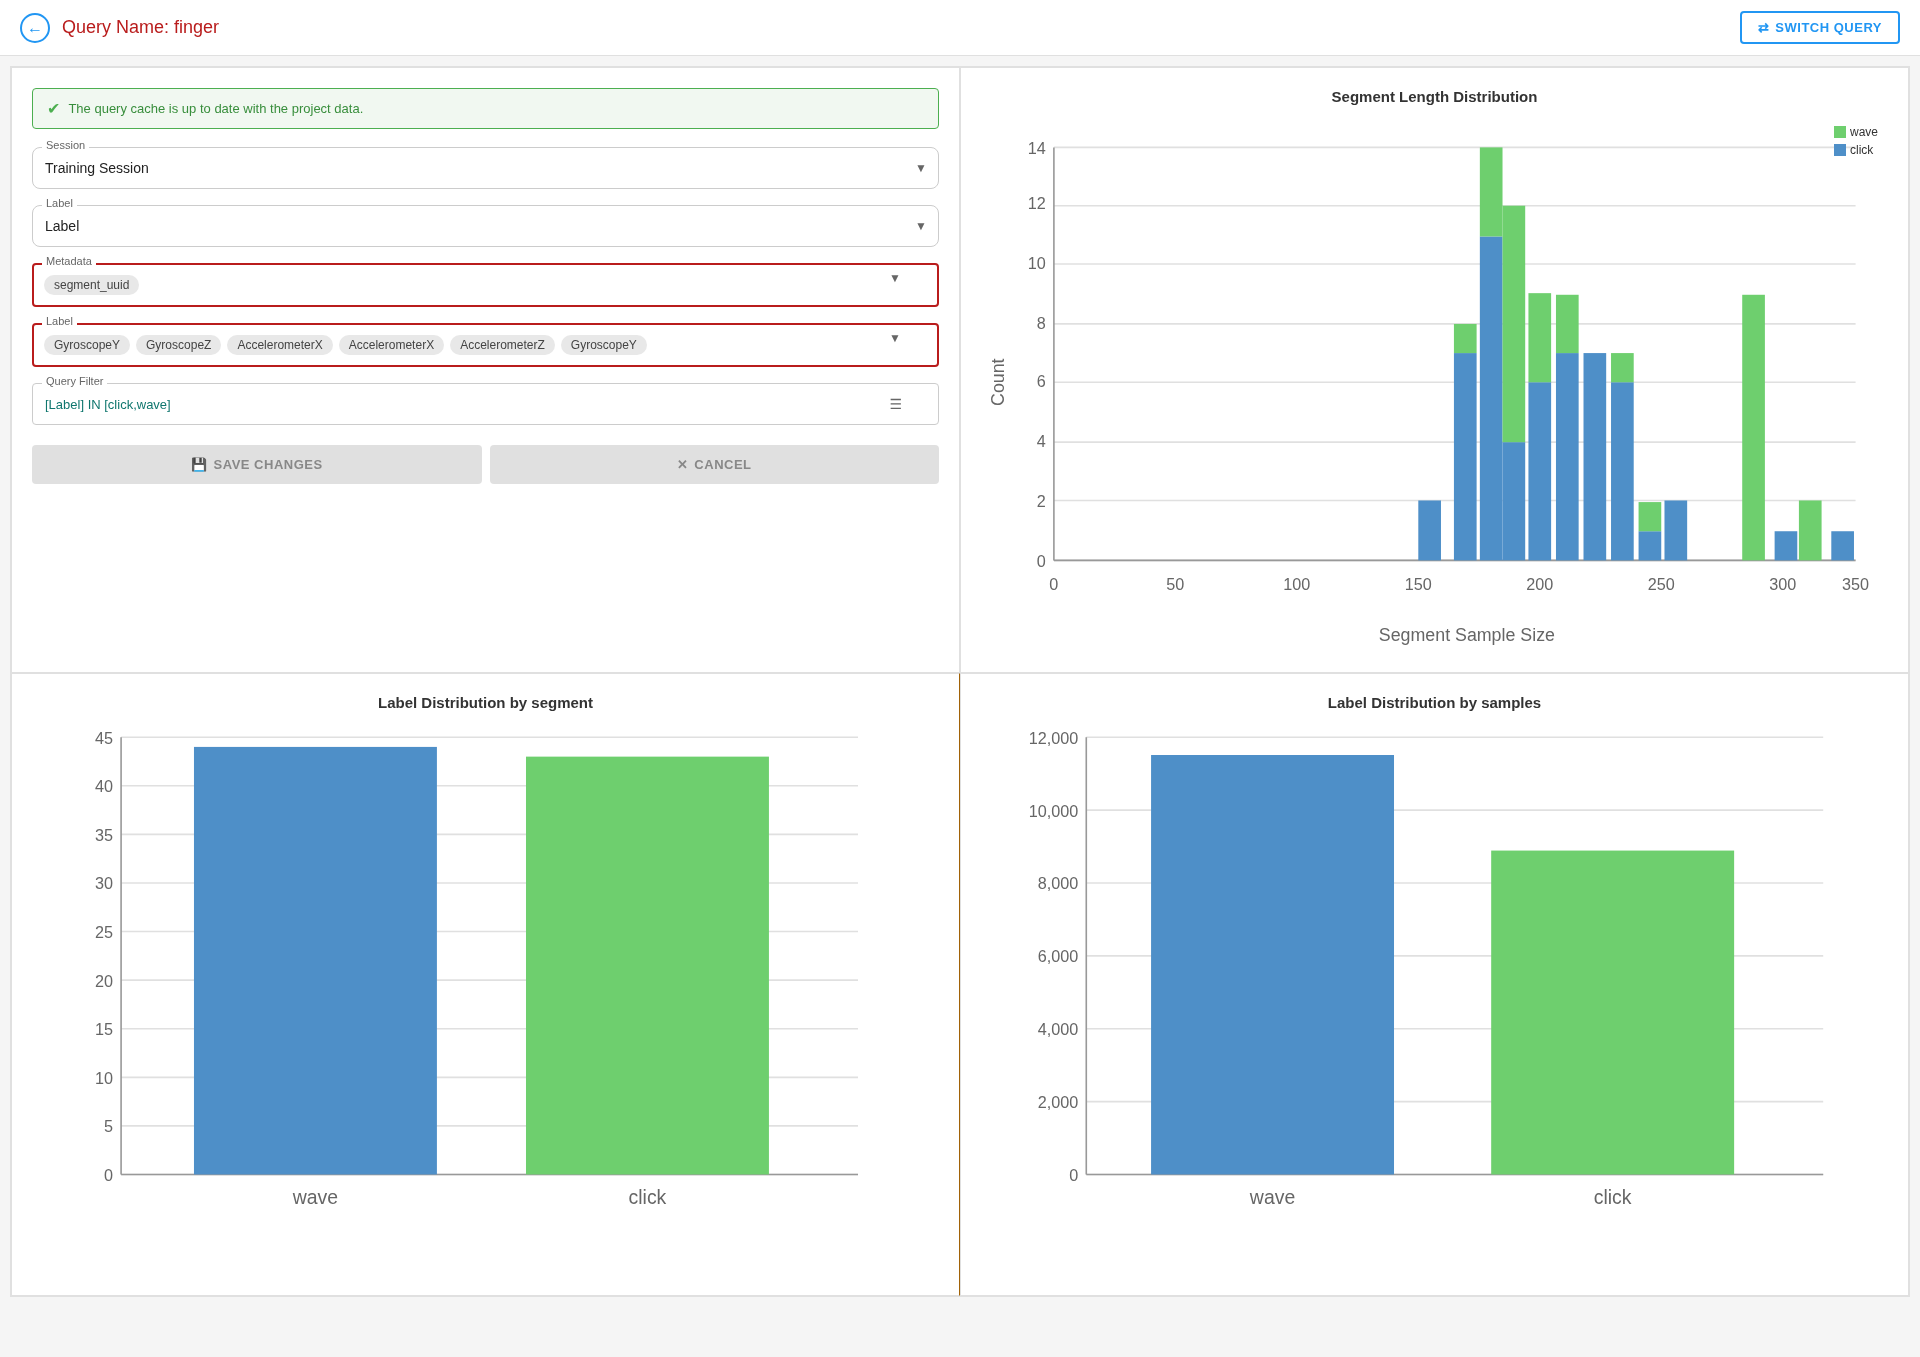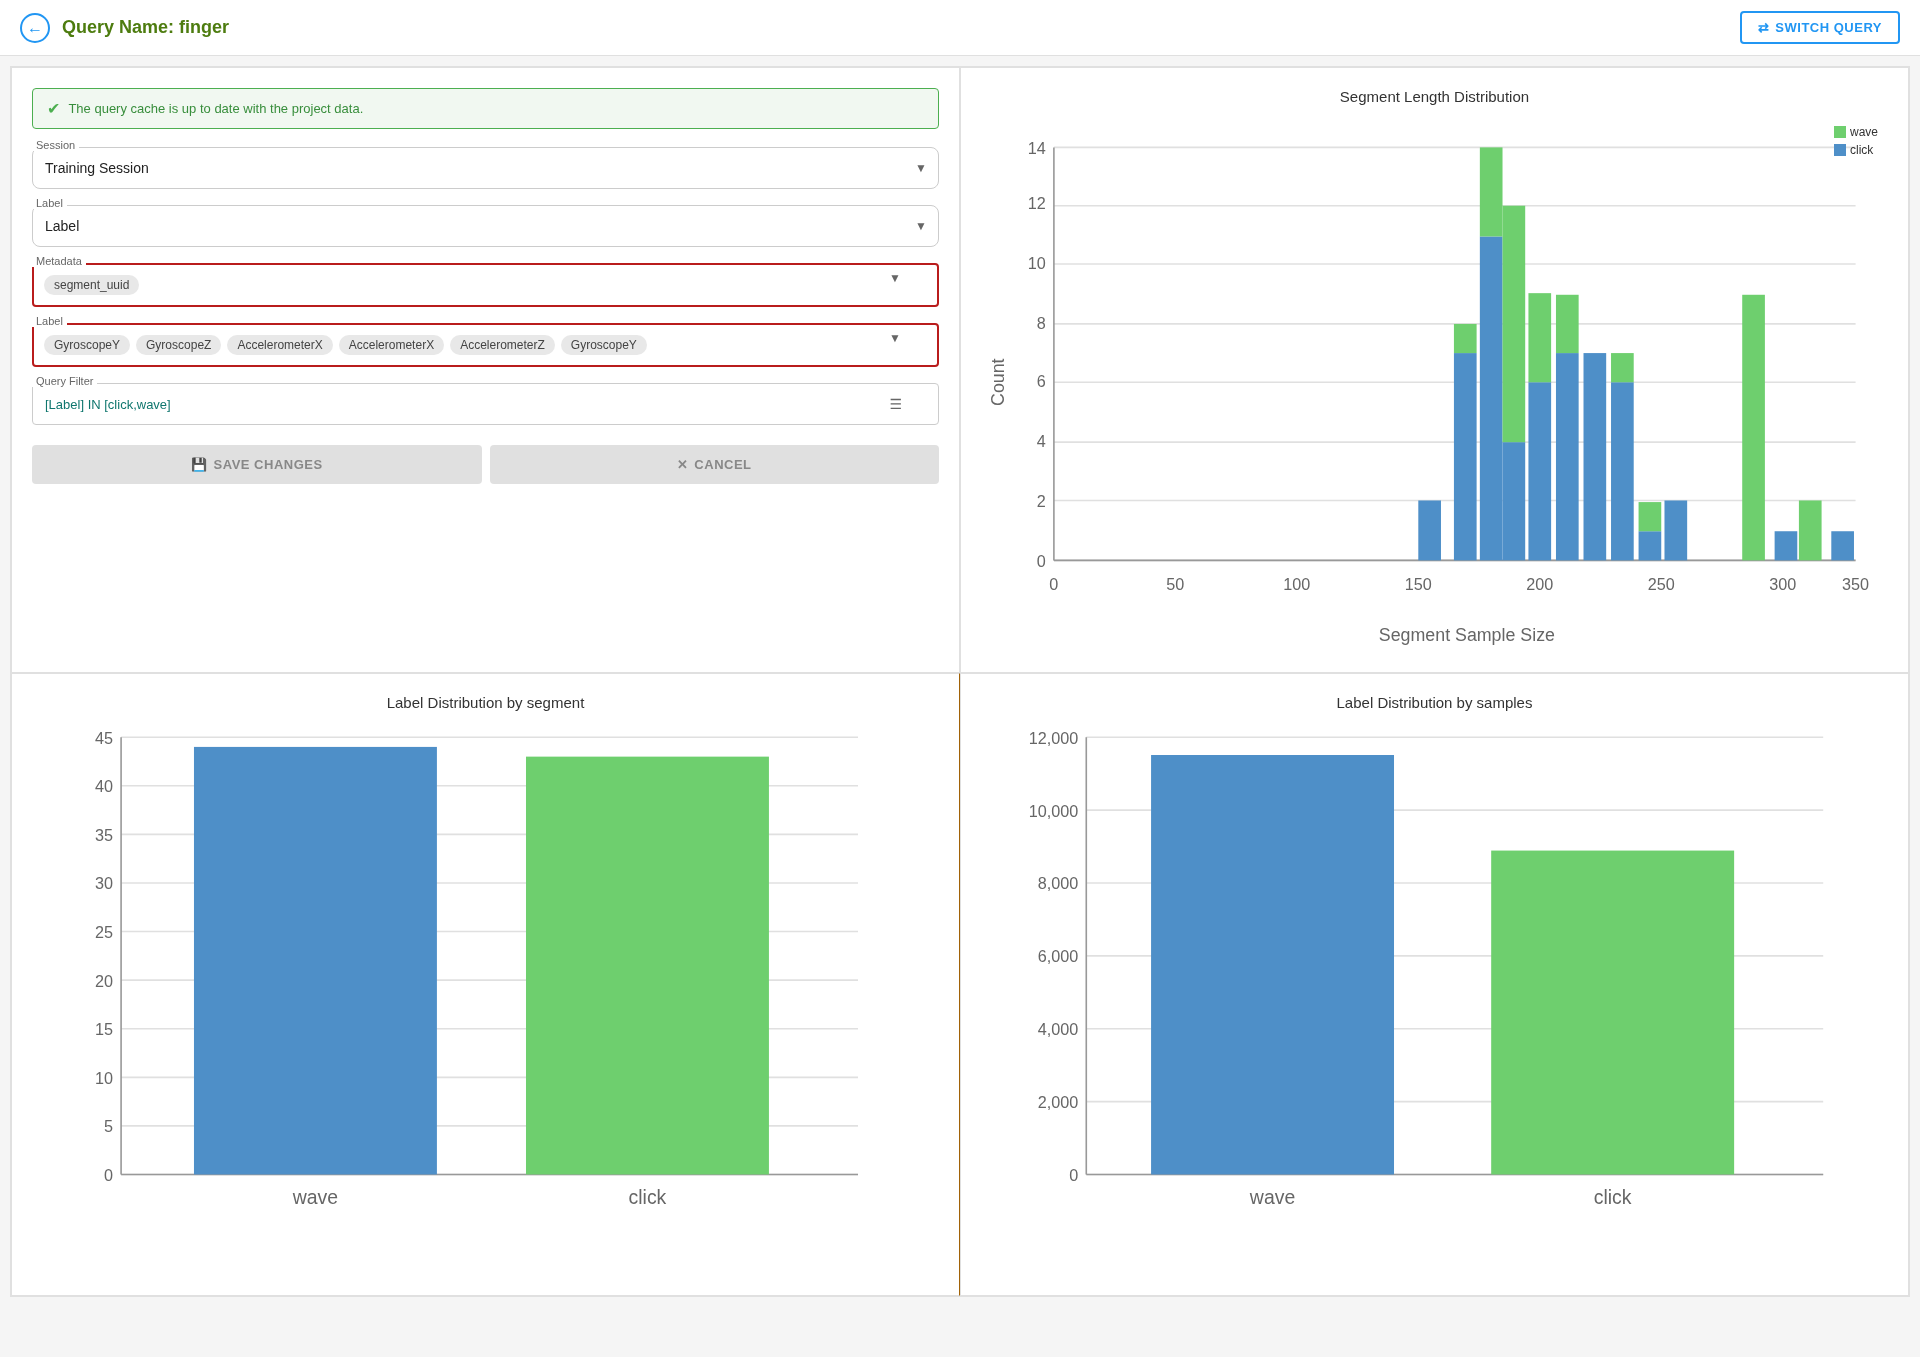--- a/index.html
+++ b/index.html
@@ -9,21 +9,21 @@
       display: flex; align-items: center; justify-content: space-between;
       padding: 12px 20px; background: #fff; border-bottom: 1px solid #e0e0e0;
       height: 56px;
     }
     .header-left { display: flex; align-items: center; gap: 12px; }
     .back-btn {
       width: 30px; height: 30px; border-radius: 50%; border: 2px solid #2196f3;
       background: #fff; color: #2196f3; cursor: pointer; display: flex;
       align-items: center; justify-content: center; font-size: 16px;
     }
-    .header-title { font-size: 18px; font-weight: 700; color: #4d7c0f; }
+    .header-title { font-size: 18px; font-weight: 400; color: #b91c1c; }
     .switch-query-btn {
       border: 2px solid #2196f3; background: #fff; color: #2196f3;
       padding: 7px 16px; border-radius: 4px; cursor: pointer; font-size: 13px;
       font-weight: 600; display: flex; align-items: center; gap: 6px;
       text-transform: uppercase; letter-spacing: 0.5px;
     }
 
     .main-grid {
       display: grid;
       grid-template-columns: 1fr 1fr;
@@ -48,21 +48,21 @@
     
     .success-banner {
       border: 1px solid #4caf50; background: #f1f8f1; border-radius: 4px;
       padding: 10px 14px; display: flex; align-items: center; gap: 8px;
       color: #388e3c; margin-bottom: 18px; font-size: 13px;
     }
     .success-icon { color: #4caf50; font-size: 16px; }
 
     .field-group { margin-bottom: 16px; position: relative; }
     .field-label {
-      position: absolute; top: -8px; left: 0; background: #fff;
+      position: absolute; top: -8px; left: 10px; background: #fff;
       padding: 0 4px; font-size: 11px; color: #666; z-index: 1;
     }
     .field-select {
       width: 100%; border: 1px solid #ccc; border-radius: 8px;
       padding: 12px 36px 12px 12px; font-size: 14px; color: #222;
       background: #fff; appearance: none; cursor: pointer;
     }
     .select-arrow {
       position: absolute; right: 12px; top: 50%; transform: translateY(-50%);
       color: #666; pointer-events: none; font-size: 12px;
@@ -94,21 +94,21 @@
     }
     .btn-cancel {
       flex: 1; padding: 12px; background: #e0e0e0; color: #888;
       border: none; border-radius: 4px; font-size: 13px; font-weight: 600;
       cursor: pointer; display: flex; align-items: center; justify-content: center; gap: 6px;
       text-transform: uppercase; letter-spacing: 0.5px;
     }
 
     
     .chart-title {
-      text-align: center; font-size: 15px; font-weight: 400; margin-bottom: 10px;
+      text-align: center; font-size: 15px; font-weight: 700; margin-bottom: 10px;
     }
     .chart-container { position: relative; width: 100%; }
 
     
     svg text { font-family: 'Segoe UI', Arial, sans-serif; }
 
     .legend-item { display: flex; align-items: center; gap: 4px; font-size: 12px; }
     .legend-box { width: 12px; height: 12px; }
     .legend { display: flex; flex-direction: column; gap: 4px; position: absolute; top: 10px; right: 10px; }
   </style>

